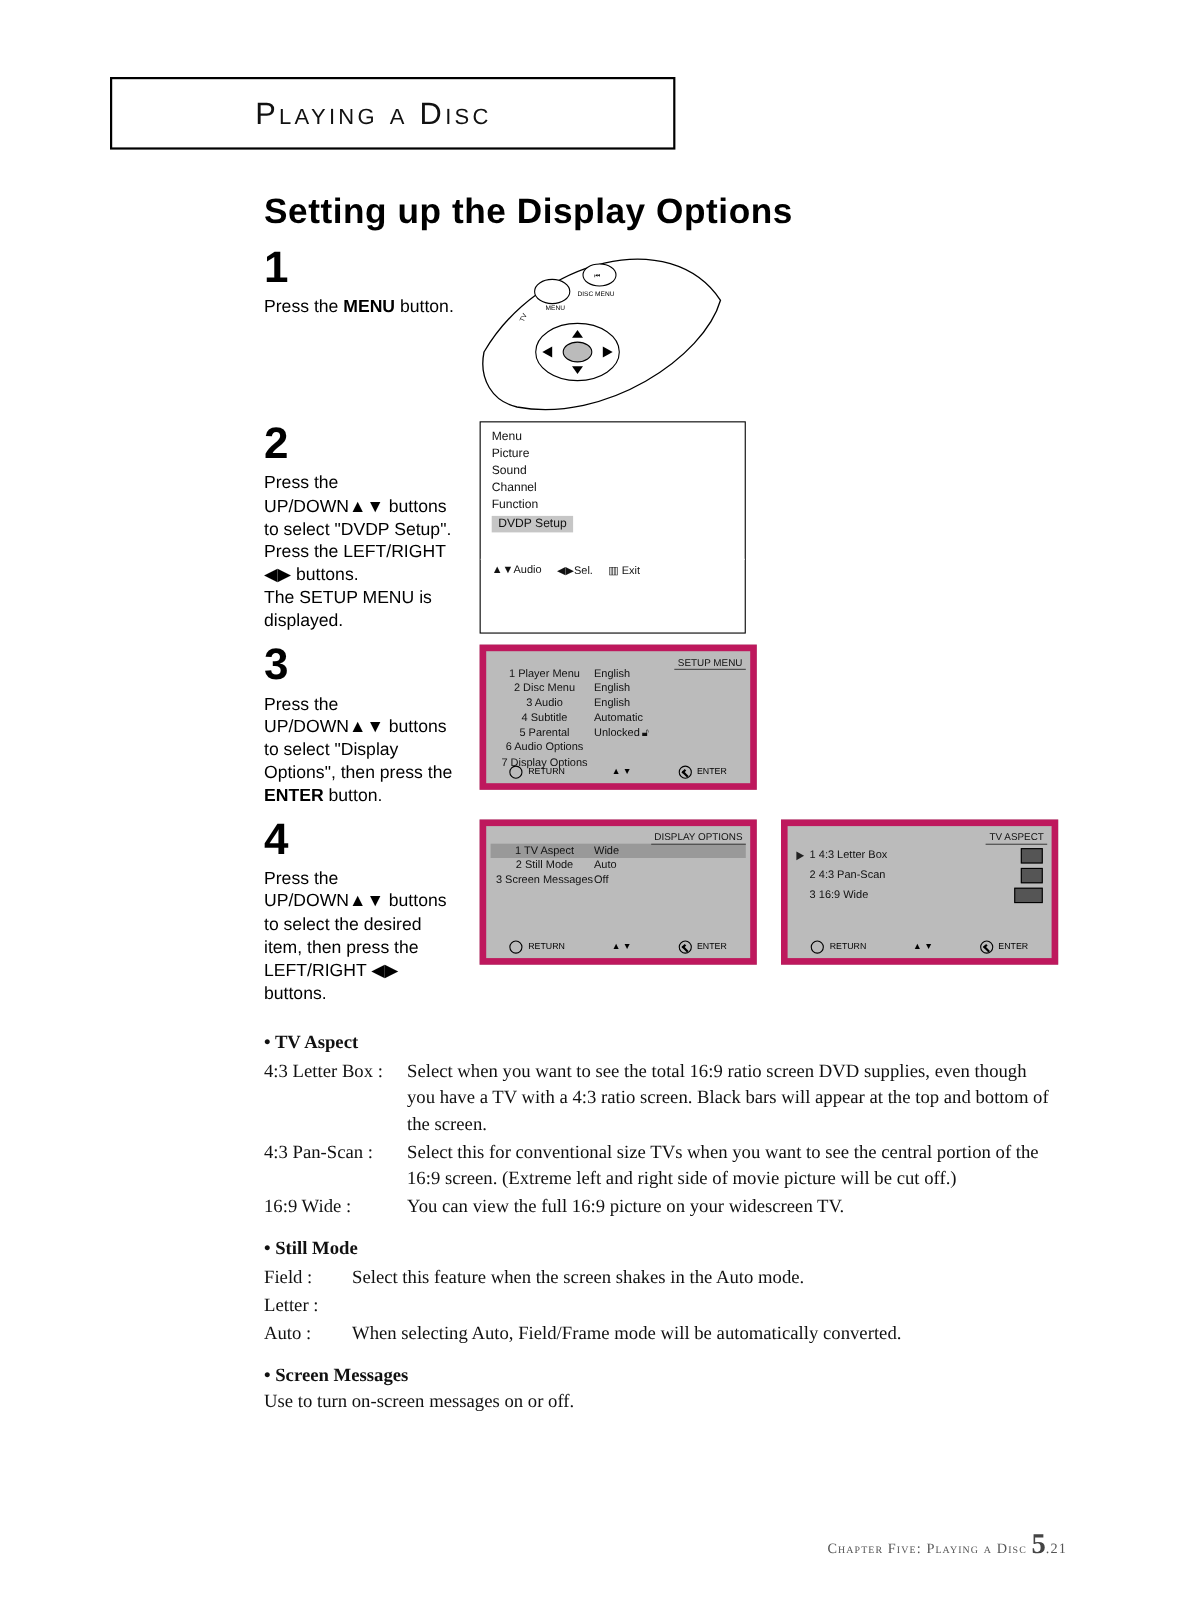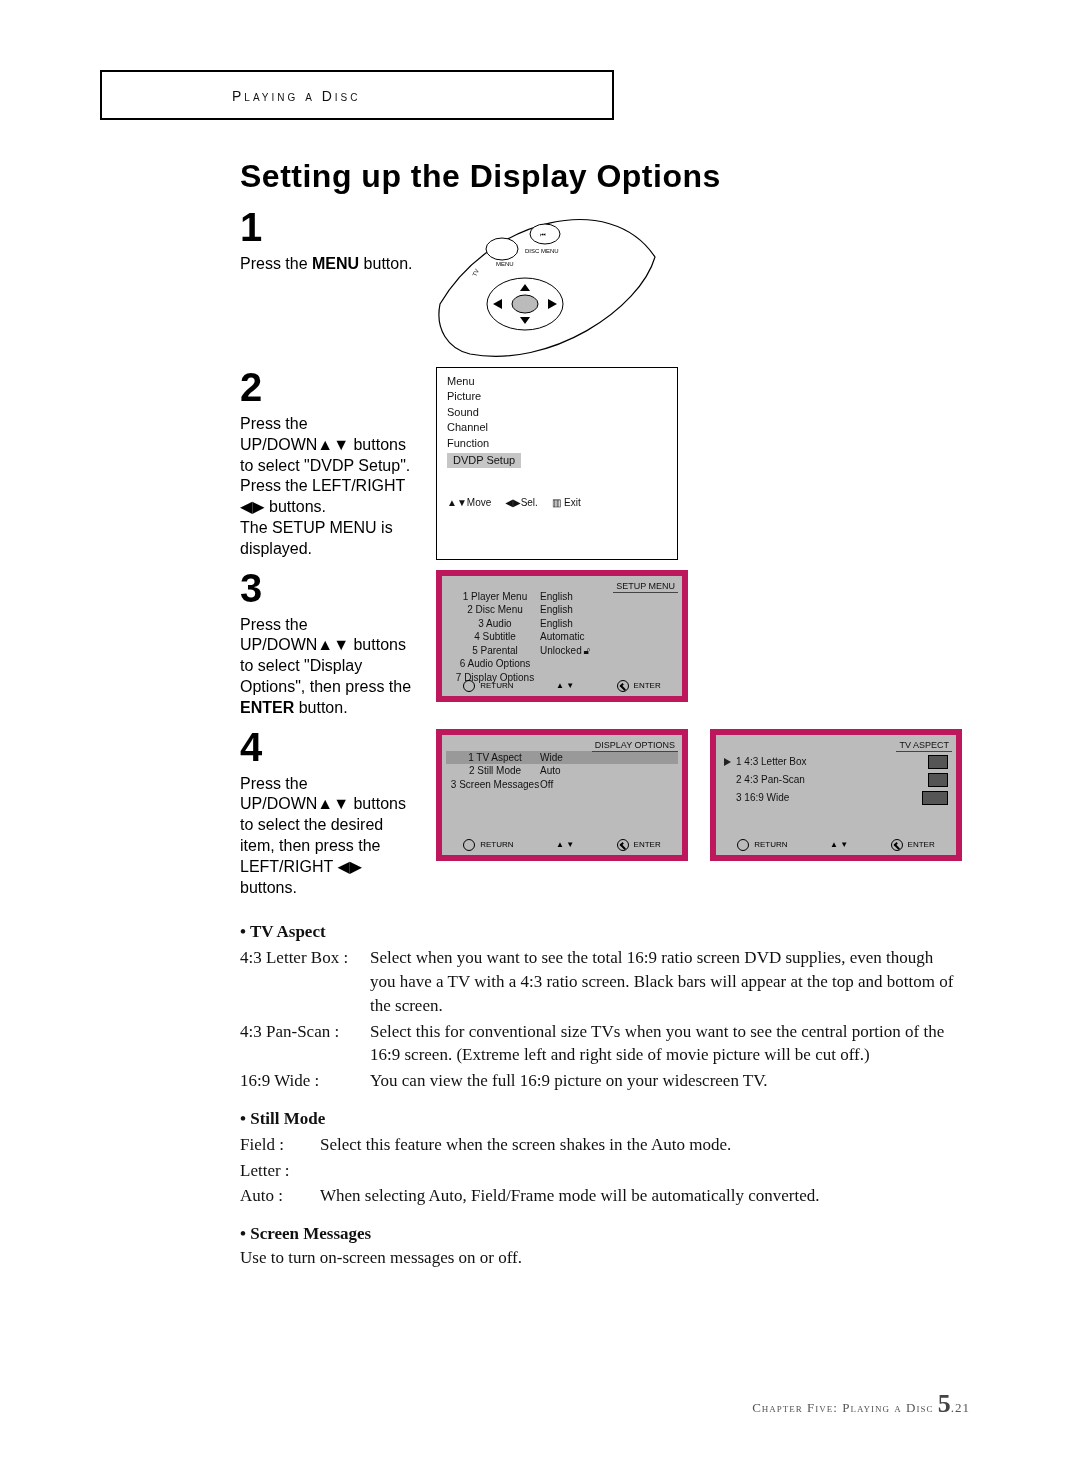--- a/index.html
+++ b/index.html
@@ -15,21 +15,21 @@
     box-sizing: border-box;
     padding: 70px 110px 40px 100px;
     position: relative;
   }
   
   .header-box {
     border: 2px solid #000;
     padding: 16px 20px 14px 130px;
     font-variant: small-caps;
     letter-spacing: 3px;
-    font-size: 14px;
+    font-size: 28px;
     width: 360px;
   }
   
   .section-title {
     margin-top: 38px;
     margin-left: 140px;
     font-size: 32px;
     font-weight: bold;
     font-family: Arial, sans-serif;
     color: #000;
@@ -225,21 +225,21 @@
       <div class="plain-box">
         <div class="pb-inner">
           <div>Menu</div>
           <div>Picture</div>
           <div>Sound</div>
           <div>Channel</div>
           <div>Function</div>
           <div class="hl">DVDP Setup</div>
         </div>
         <div class="pb-footer" style="margin-top:22px;">
-          <span>▲▼Move</span>
+          <span>▲▼Audio</span>
           <span>◀▶Sel.</span>
           <span>▥ Exit</span>
         </div>
       </div>
     </div>
 
     <div class="row">
       <div class="row-instr">
         <div class="num">3</div>
         <div class="text">

